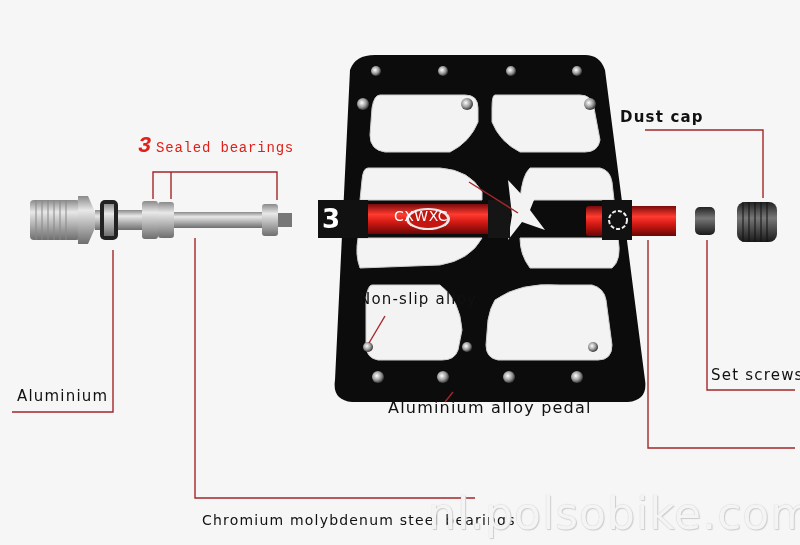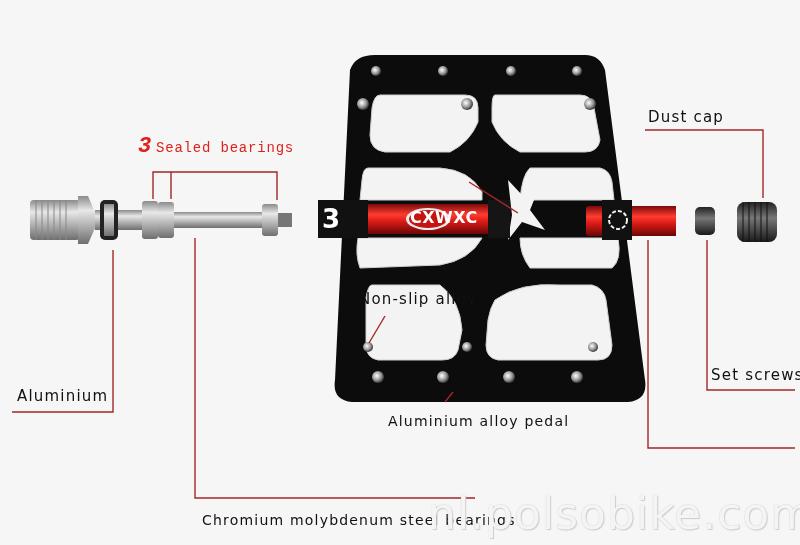--- a/index.html
+++ b/index.html
@@ -144,25 +144,25 @@
 
     <line x1="385" y1="316" x2="369" y2="343"></line>
 
     <line x1="453" y1="392" x2="445" y2="402"></line>
   </g>
 </svg>
 
 <div class="label red" style="left:138px; top:134px;font-family:Liberation Mono, monospace;">
   <span class="big">3</span><span>Sealed bearings</span>
 </div>
-<div class="label" style="left:648px; top:108px;">Dust cap</div>
+<div class="label" style="left:620px; top:108px;font-weight:bold;">Dust cap</div>
 <div class="label" style="left:359px; top:290px;">Non-slip alloy</div>
 <div class="label" style="left:17px; top:387px;">Aluminium</div>
 <div class="label" style="left:711px; top:366px;">Set screws</div>
-<div class="label" style="left:388px; top:413px; font-size:14px;">Aluminium alloy pedal</div>
+<div class="label" style="left:388px; top:398px; font-size:16px;">Aluminium alloy pedal</div>
 <div class="label" style="left:202px; top:479px; font-size:14px;margin-top:33px;">Chromium molybdenum steel bearings</div>
 
-<div class="label" style="left:410px; top:208px; color:#fff; font-size:16px; font-weight:bold; letter-spacing:0.5px;">CXWXC</div>
+<div class="label" style="left:394px; top:208px; color:#fff; font-size:14px; font-weight:normal; letter-spacing:0.5px;">CXWXC</div>
 <div class="label" style="left:322px; top:204px; color:#fff; font-size:26px; font-weight:bold; letter-spacing:0;">3</div>
 
 <div class="watermark">nl.polsobike.com</div>
 
 </div>
 
 </body></html>

